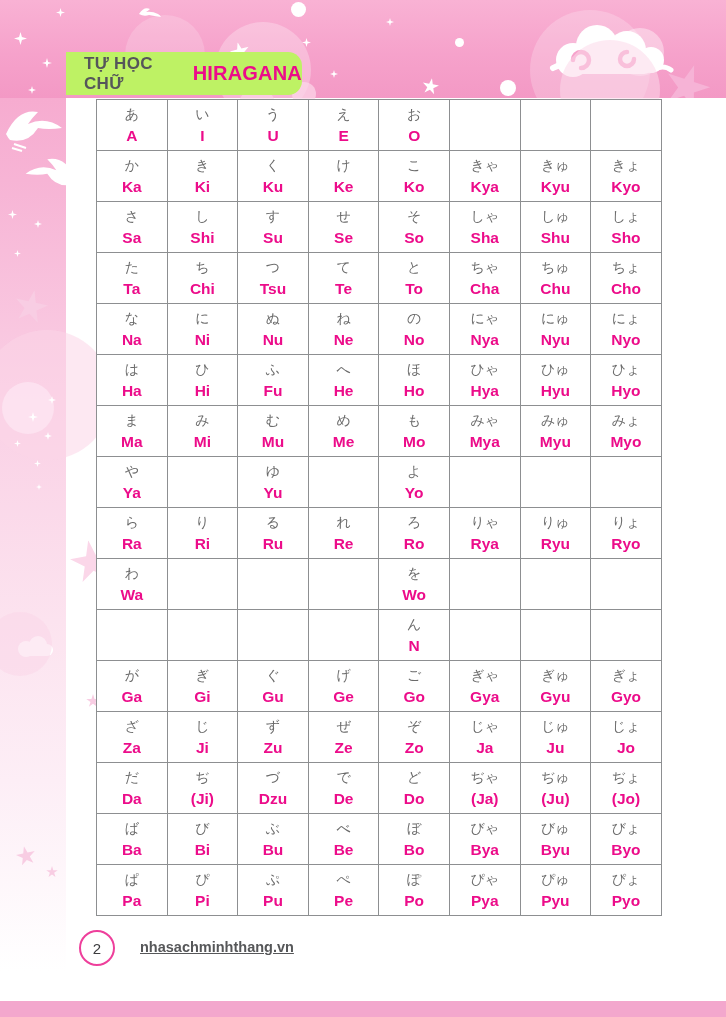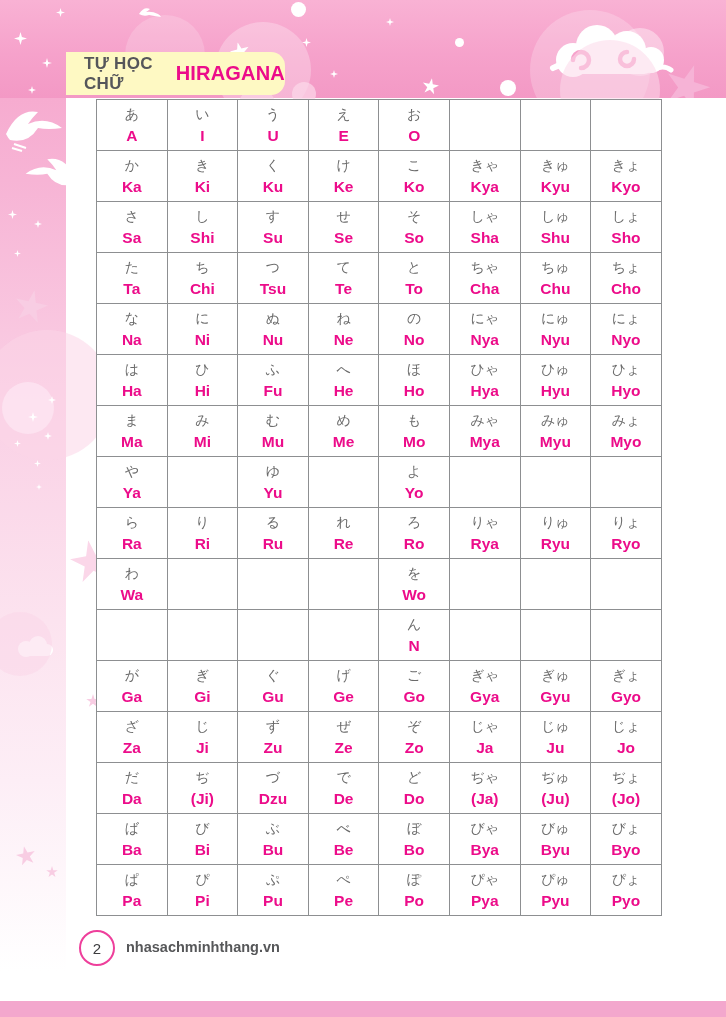--- a/index.html
+++ b/index.html
@@ -19,37 +19,37 @@
   
   .star{position:absolute;clip-path:polygon(50% 0%,61% 35%,98% 35%,68% 57%,79% 91%,50% 70%,21% 91%,32% 57%,2% 35%,39% 35%);}
   .sparkle{position:absolute;clip-path:polygon(50% 0,61% 39%,100% 50%,61% 61%,50% 100%,39% 61%,0 50%,39% 39%);}
   .dot{position:absolute;border-radius:50%;background:#fff;}
   .bubble{position:absolute;border-radius:50%;z-index:2;}
   .white{background:#fff;}
   .palepink{background:#f8cde3;}
   .midpink{background:#f6b3d6;}
 
   
-  .header-box{position:absolute;left:66px;top:52px;width:219px;height:43px;background:#fef9c3;
+  .header-box{position:absolute;left:66px;top:52px;width:236px;height:43px;background:#bef264;
         border-radius:0 14px 14px 0;z-index:3;display:flex;align-items:center;padding-left:18px;box-sizing:border-box;}
   .header-box .t1{font-size:17px;font-weight:bold;color:#55565a;letter-spacing:.3px;}
   .header-box .t2{font-size:20px;font-weight:bold;color:#ec0c8a;margin-left:7px;letter-spacing:.2px;}
 
   
   .tbl-wrap{position:absolute;left:96px;top:99px;z-index:3;}
   table.kana{border-collapse:collapse;table-layout:fixed;width:557px;background:#fff;}
   table.kana td{border:1.5px solid #8d8f91;width:69.6px;height:48px;text-align:center;vertical-align:middle;padding:1px 0;}
   .kana-ch{font-family:"DejaVu Sans",sans-serif;font-size:14px;color:#6b6b6b;line-height:21px;min-height:21px;}
   .romaji{font-size:15.5px;font-weight:bold;color:#ec0c8a;line-height:21px;min-height:21px;}
 
   
   .footer{position:absolute;left:0;top:925px;width:726px;height:46px;z-index:3;}
   .page-circle{position:absolute;left:79px;top:5px;width:36px;height:36px;border:2px solid #ee3f9b;border-radius:50%;
         background:#fff;display:flex;align-items:center;justify-content:center;font-size:15px;color:#3c3c3e;box-sizing:border-box;}
-  .site{position:absolute;left:126px;top:14px;font-size:14.5px;font-weight:bold;color:#565759;}
+  .site{position:absolute;left:140px;top:14px;font-size:14.5px;font-weight:bold;color:#565759;text-decoration:underline;}
 
   svg{display:block;}
 </style>
 </head>
 <body>
 
 <div id="page">
 
   <div class="left-strip"></div>
 

